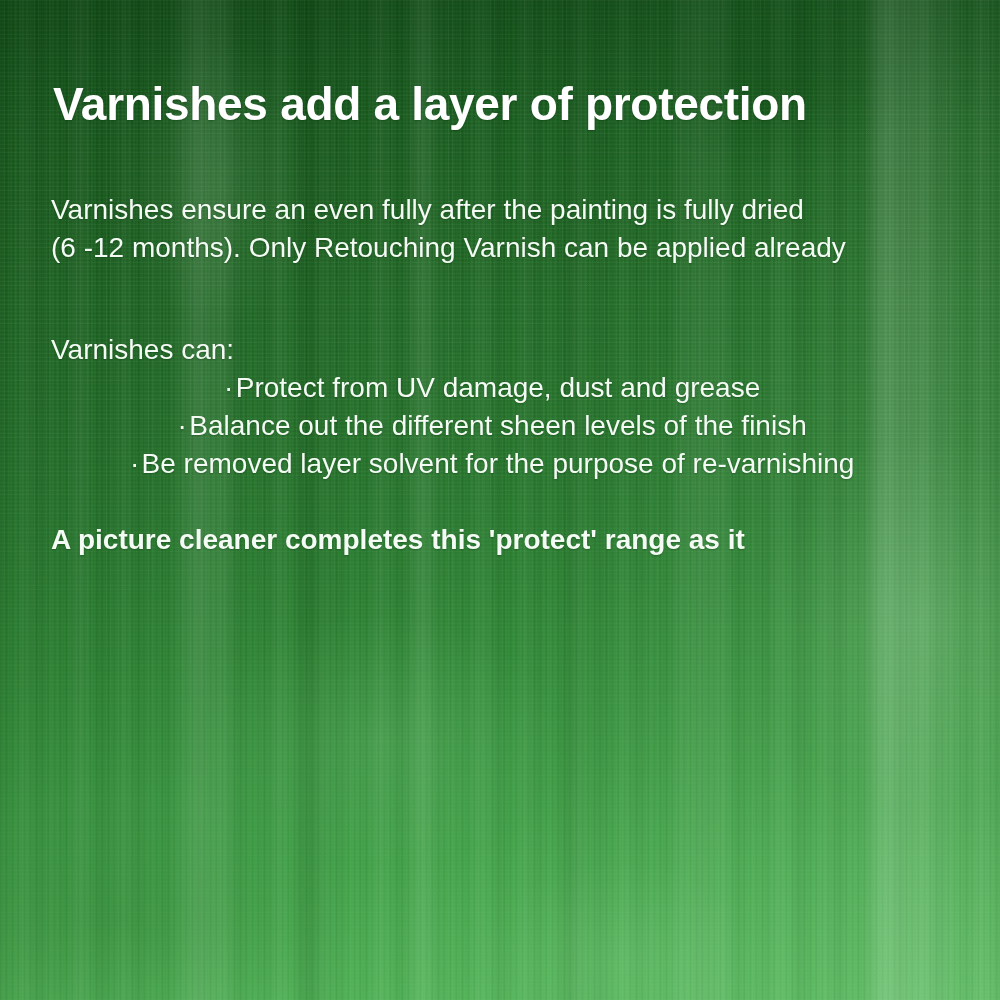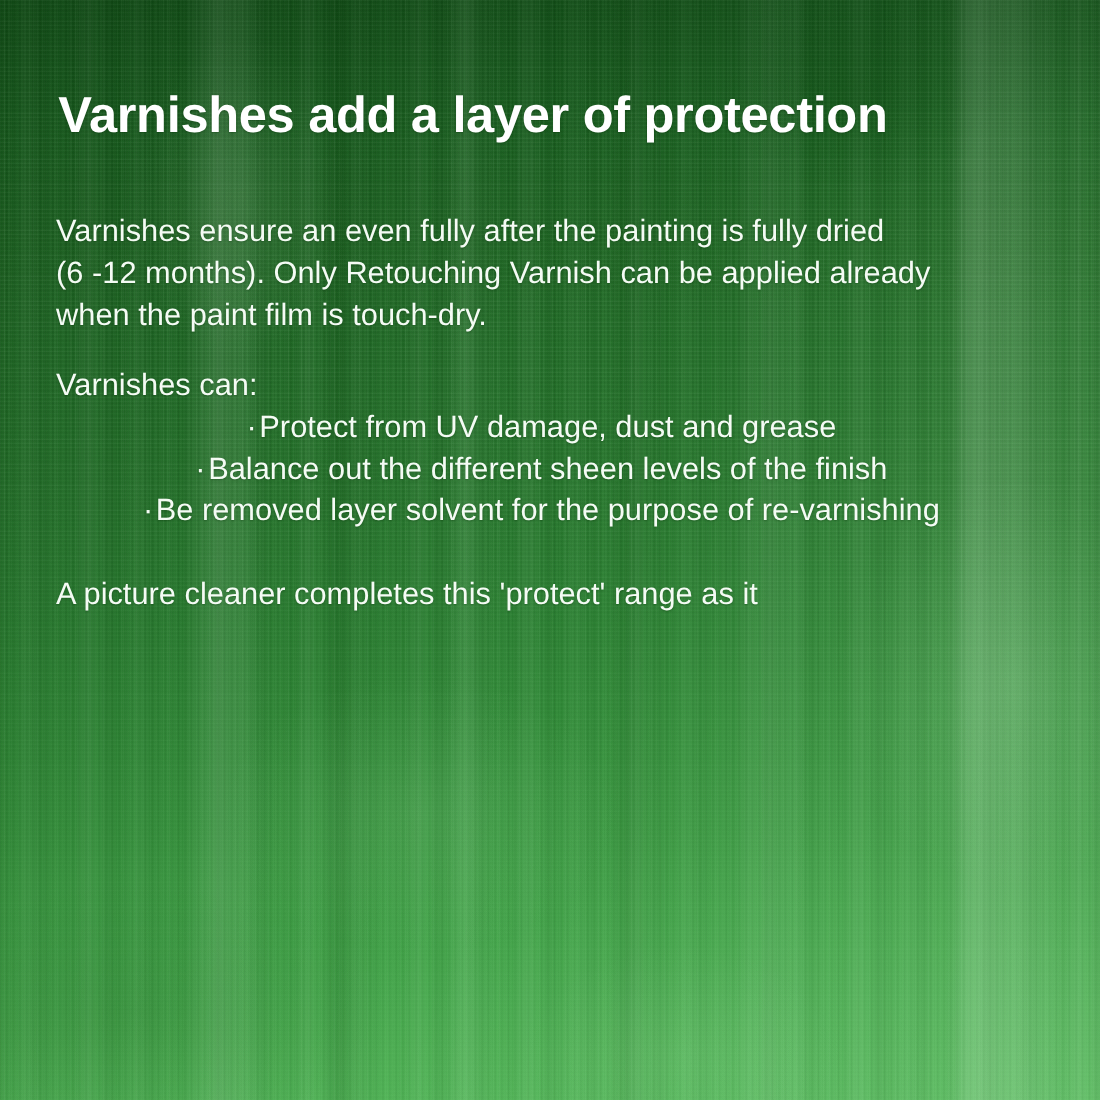--- a/index.html
+++ b/index.html
@@ -169,21 +169,21 @@
     width: 880px;
     color: #f4fbf4;
     font-size: 28px;
     line-height: 38px;
     text-shadow: 0 1px 2px rgba(0,40,0,0.32);
   }
 
   .para1 { top: 191px; }
   .lead  { top: 331px; }
   .list  { top: 369px; }
-  .para2 { top: 521px; }
+  .para2 { top: 521px; font-weight: bold; }
 
   .body-line {
     display: block;
     white-space: nowrap;
   }
 
   .bullet-list {
     list-style: none;
     margin: 0;
     padding: 0;
@@ -213,21 +213,20 @@
   <div class="bg-blotch"></div>
   <div class="bg-vignette"></div>
 
   <div class="content">
 
     <h1 class="title">Varnishes add a layer of protection</h1>
 
     <div class="body-block para1">
       <span class="body-line">Varnishes ensure an even fully after the painting is fully dried</span>
       <span class="body-line">(6 -12 months). Only Retouching Varnish can be applied already</span>
-      <span class="body-line">when the paint film is touch-dry.</span>
     </div>
 
     <div class="body-block lead">
       <span class="body-line">Varnishes can:</span>
     </div>
 
     <ul class="body-block list bullet-list">
       <li class="bullet-item">
         <span class="bullet-mark">·</span><span>Protect from UV damage, dust and grease</span>
       </li>

